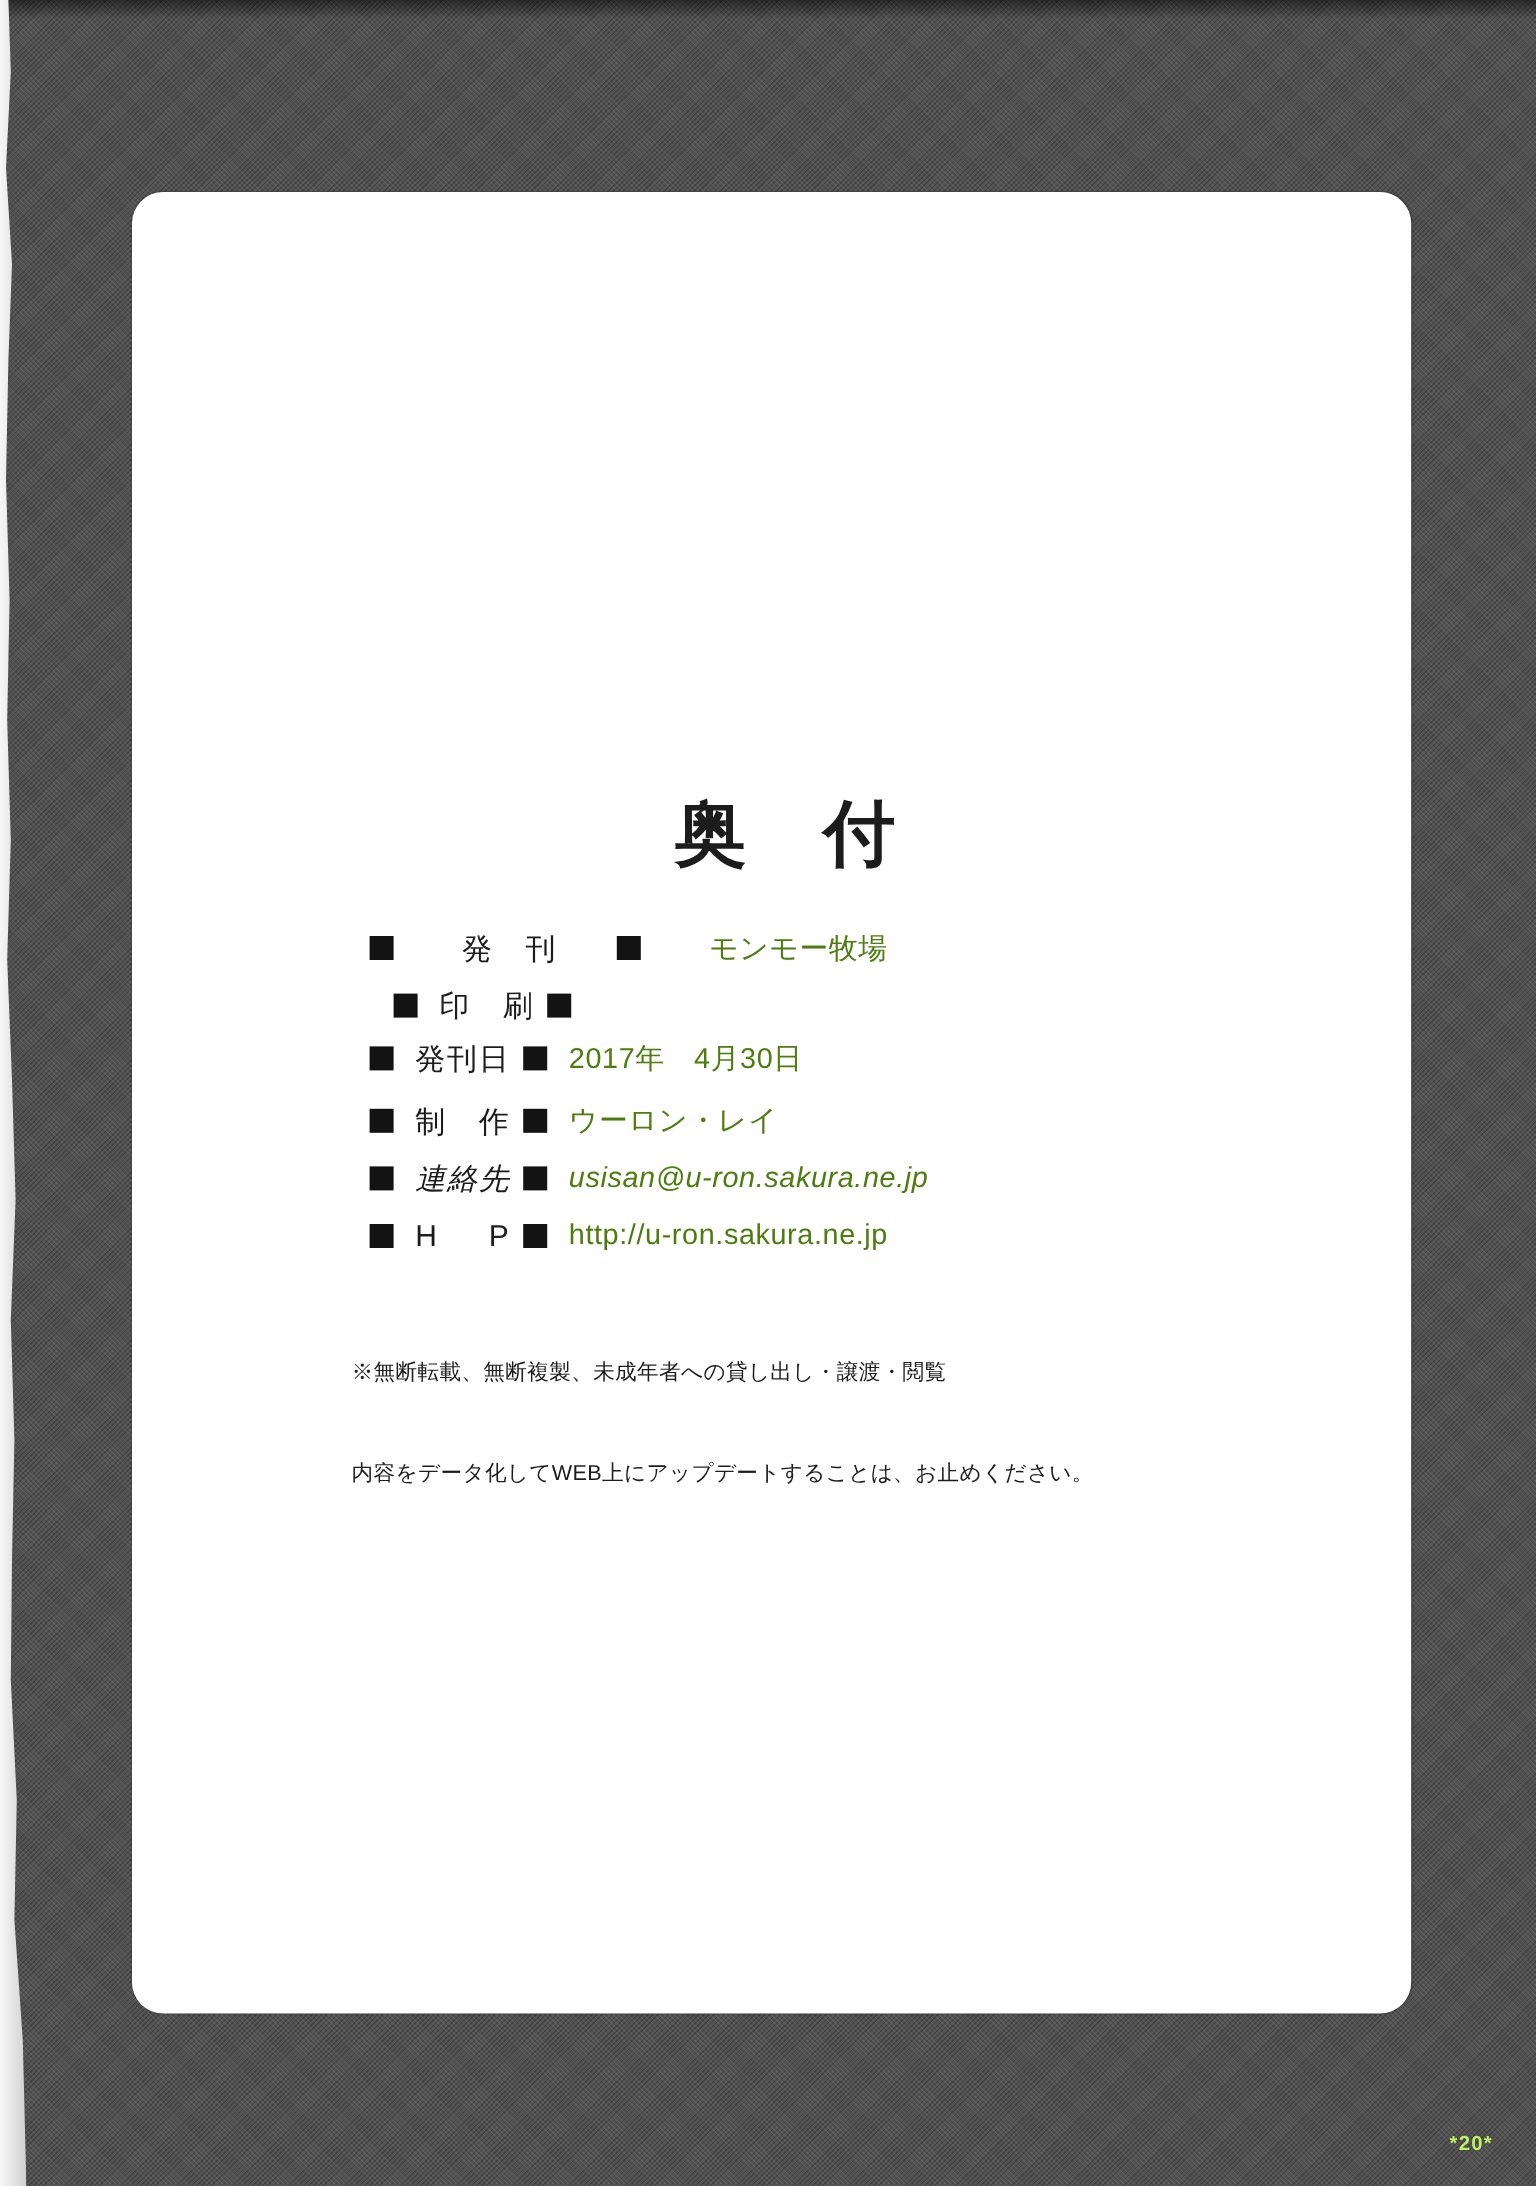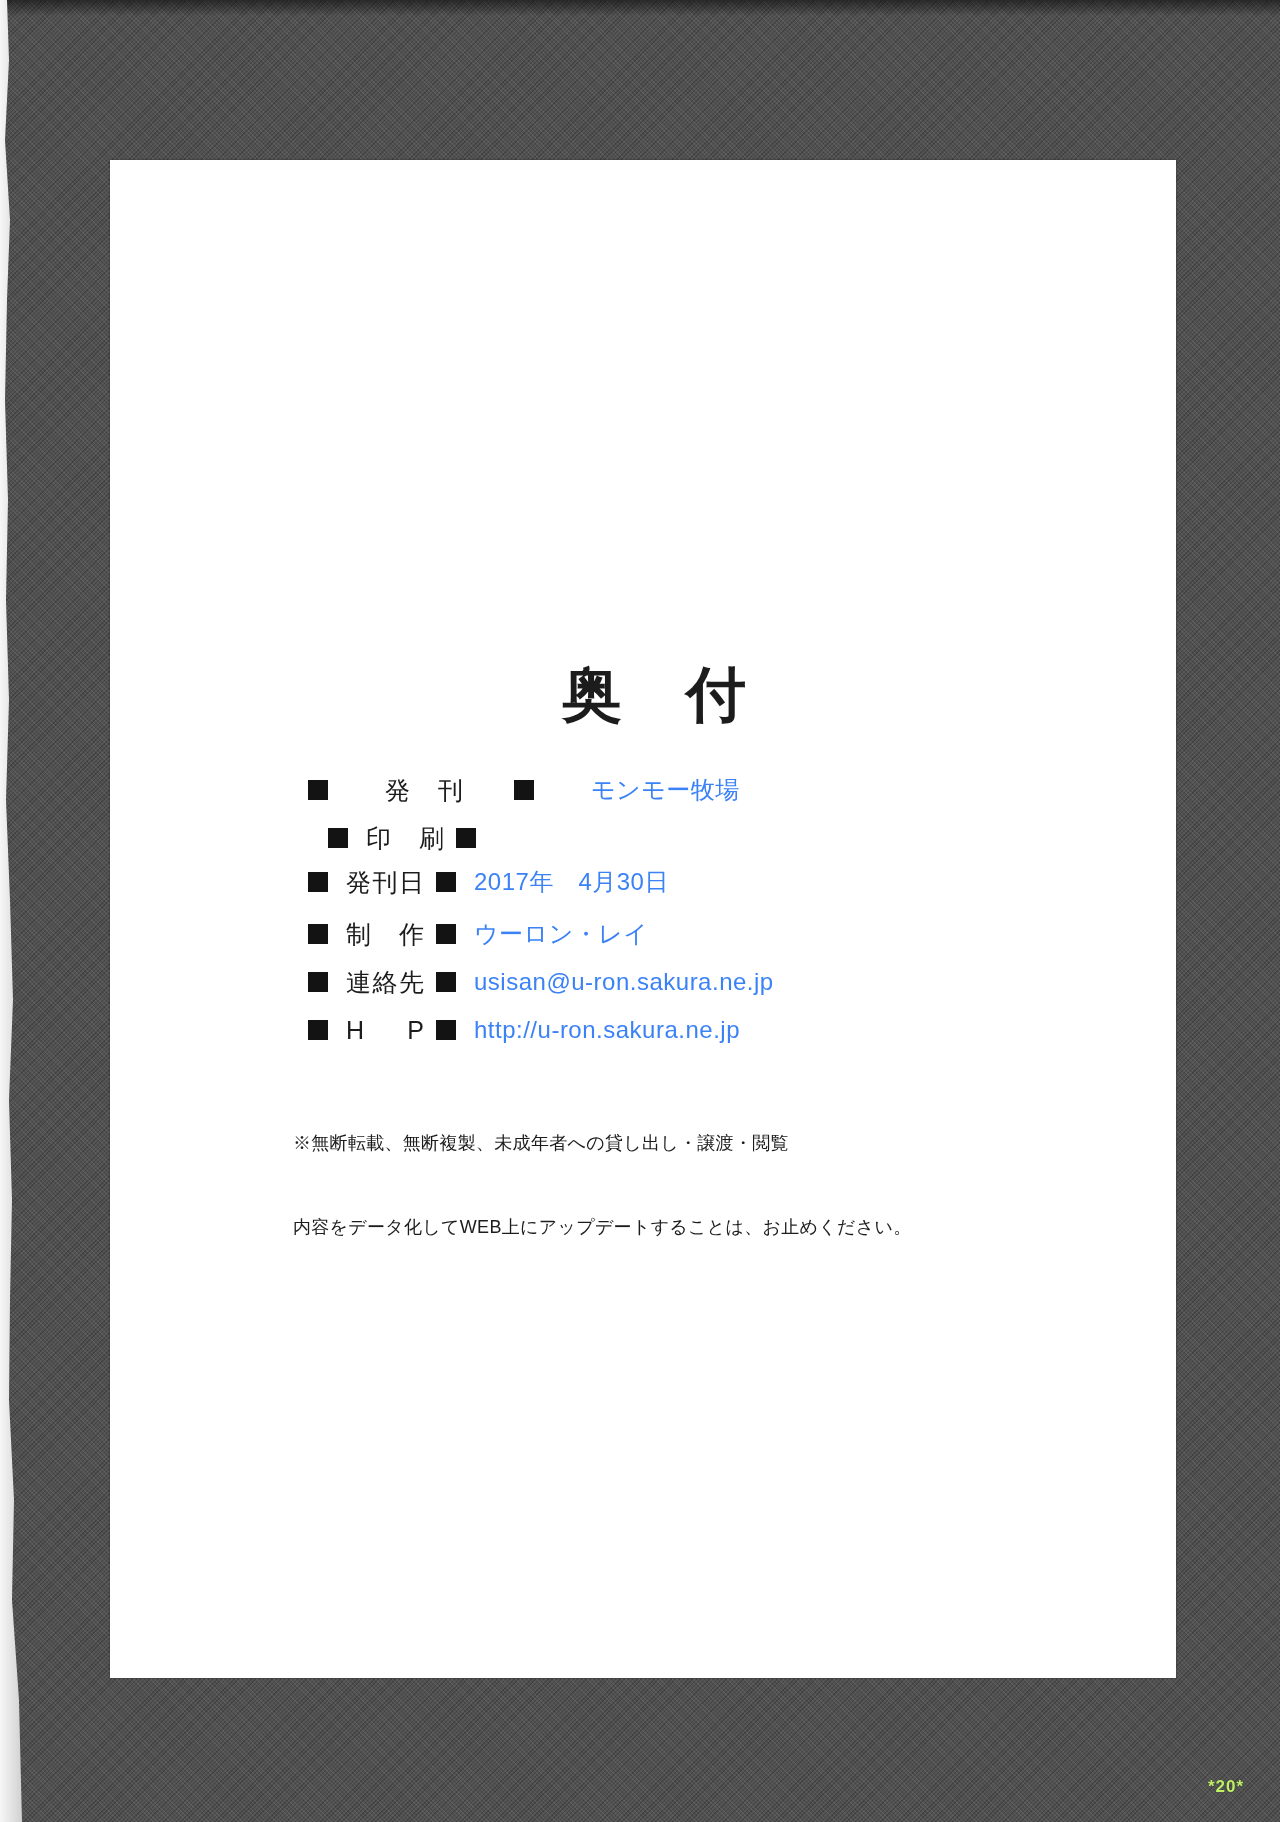--- a/index.html
+++ b/index.html
@@ -34,20 +34,21 @@
       9px 1100px, 12px 1200px, 10px 1300px, 9px 1400px, 14px 1500px,
       12px 1600px, 19px 1700px, 22px 1822px, 0 1822px
     );
   }
   .paper {
     position: absolute;
     left: 110px; top: 160px;
     width: 1066px; height: 1518px;
     background: #ffffff;
     box-shadow: 0 0 2px rgba(0,0,0,0.4);
+    border-radius: 26px;
   }
   .colophon-title {
     position: absolute;
     left: 0; right: 0;
     top: 500px;
     height: 70px;
     line-height: 70px;
     text-align: center;
     text-indent: 24px;
     font-size: 60px;
@@ -83,27 +84,27 @@
     font-size: 25px;
     text-align: justify;
     text-align-last: justify;
     white-space: pre-wrap;
     color: #1c1c1c;
   }
   .colophon-row .value {
     font-size: 24px;
     white-space: pre;
     letter-spacing: 0.5px;
-    color: #3b82f6;
+    color: #4d7c0f;
   }
   .r0 { top: 0px; gap: 39px; }
   .r1 { top: 48px; margin-left: 20px; }
   .r2 { top: 92px; }
   .r3 { top: 144px; }
-  .r4 { top: 192px; }
+  .r4 { top: 192px; font-style: italic; }
   .r5 { top: 240px; }
   .notice {
     position: absolute;
     left: 183px;
     top: 913px;
     font-size: 18px;
     line-height: 28px;
     color: #1c1c1c;
     white-space: pre;
     letter-spacing: 0.3px;

